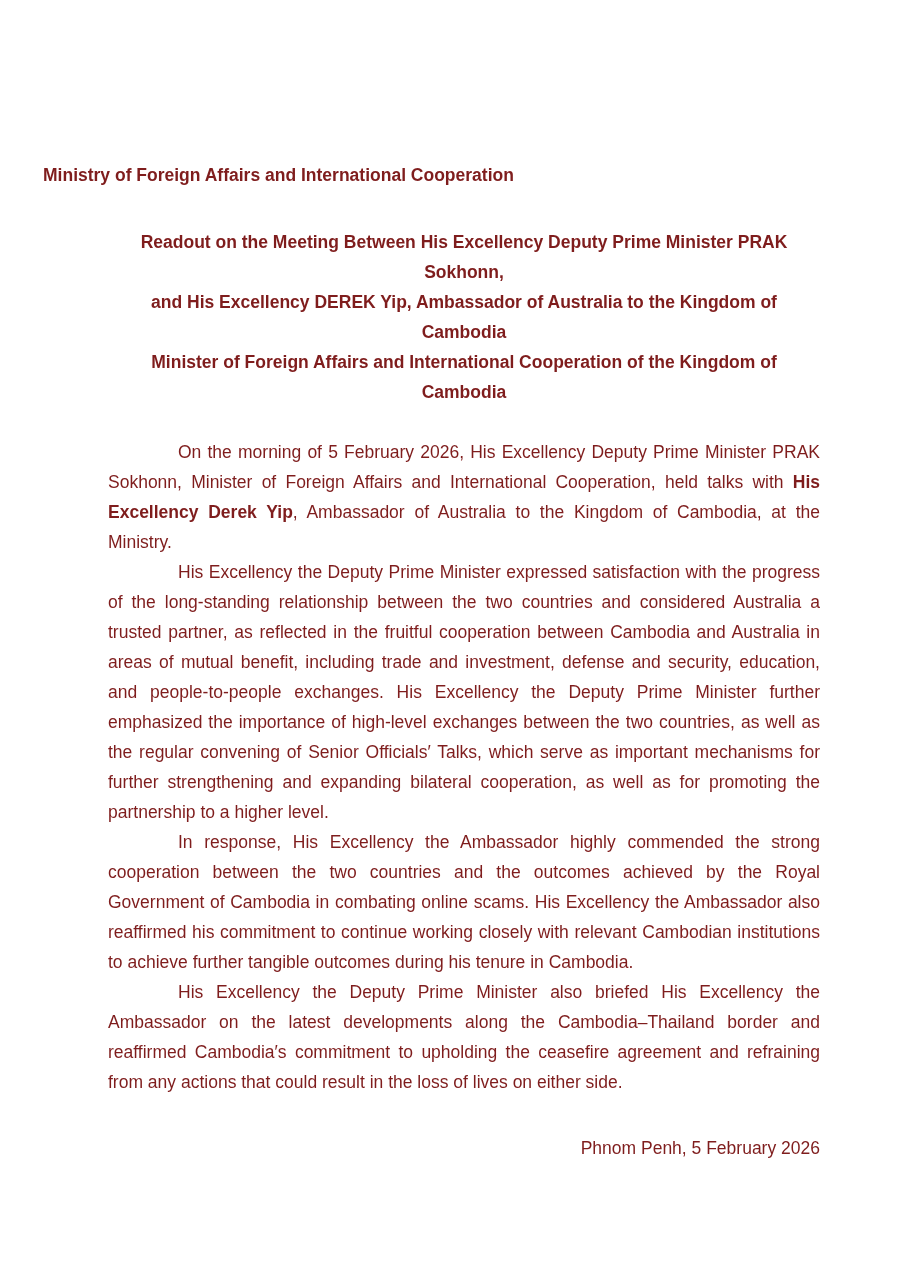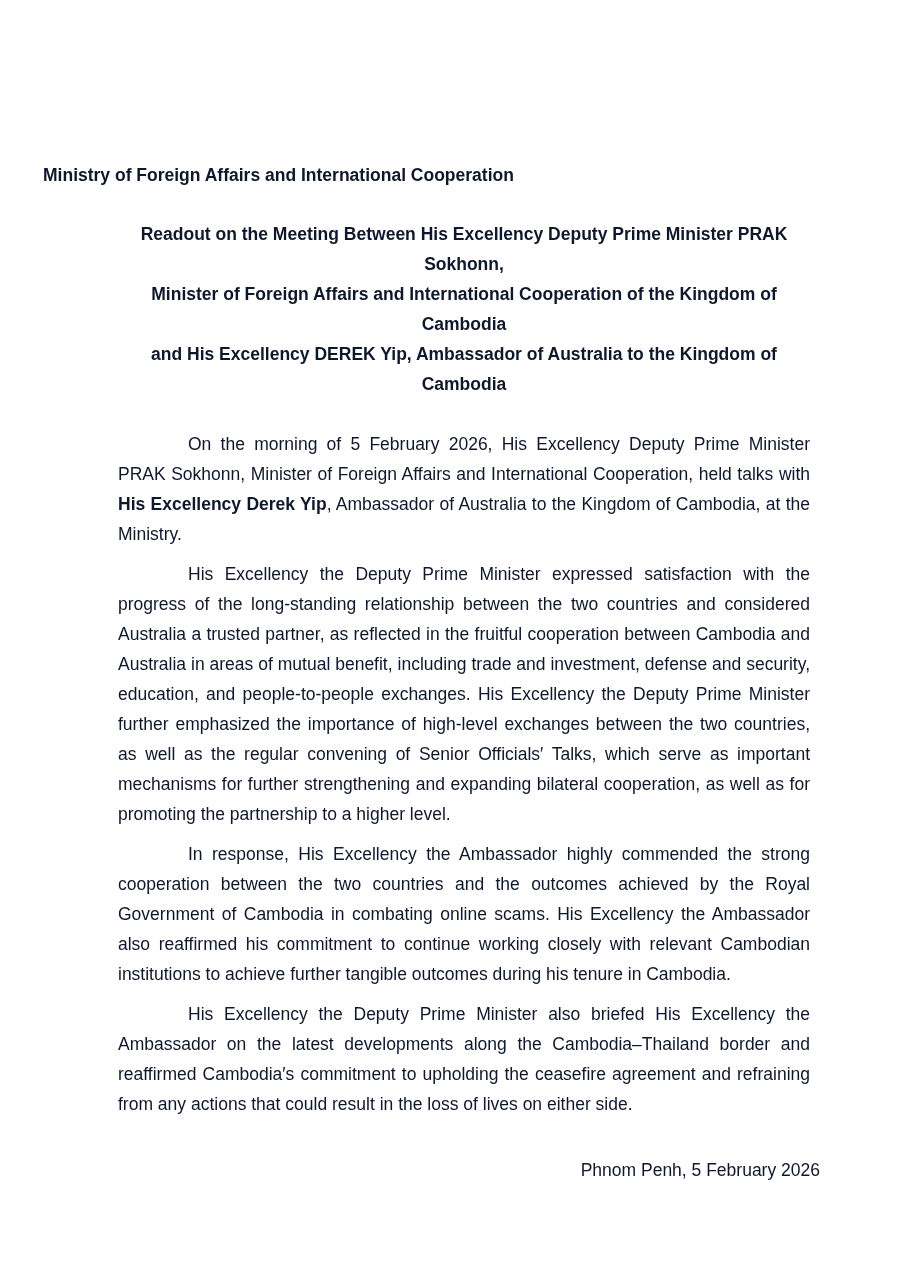--- a/index.html
+++ b/index.html
@@ -6,69 +6,69 @@
     margin: 0;
     padding: 0;
     background: #ffffff;
   }
   .page {
     position: relative;
     width: 905px;
     height: 1280px;
     background: #ffffff;
     font-family: "Liberation Sans", "DejaVu Sans", sans-serif;
-    color: #0f172a;
+    color: #7f1d1d;
     font-size: 17.5px;
     line-height: 30px;
     overflow: hidden;
   }
   .ministry-heading {
     position: absolute;
     left: 43px;
     top: 160px;
     font-weight: 700;
     white-space: nowrap;
   }
   .content {
     position: absolute;
     left: 108px;
     top: 219px;
     width: 712px;
   }
   .doc-title {
     font-weight: 700;
     text-align: center;
-    margin: 0 0 30px 0;
+    margin: 8px 0 30px 0;
   }
   .title-line {
     display: block;
   }
   .body-para {
-    margin: 10px;
+    margin: 0;
     text-align: justify;
     text-indent: 70px;
   }
   .dateline {
     margin-top: 36px;
     text-align: right;
   }
 </style>
 </head>
 <body>
 
 <div class="page">
 
   <div class="ministry-heading">Ministry of Foreign Affairs and International Cooperation</div>
 
   <div class="content">
 
     <div class="doc-title">
       <span class="title-line">Readout on the Meeting Between His Excellency Deputy Prime Minister PRAK Sokhonn,</span>
+      <span class="title-line">and His Excellency DEREK Yip, Ambassador of Australia to the Kingdom of Cambodia</span>
       <span class="title-line">Minister of Foreign Affairs and International Cooperation of the Kingdom of Cambodia</span>
-      <span class="title-line">and His Excellency DEREK Yip, Ambassador of Australia to the Kingdom of Cambodia</span>
     </div>
 
     <p class="body-para"><span>On the morning of 5 February 2026, His Excellency Deputy Prime Minister PRAK Sokhonn, Minister of Foreign Affairs and International Cooperation, held talks with </span><strong>His Excellency Derek Yip</strong><span>, Ambassador of Australia to the Kingdom of Cambodia, at the Ministry.</span></p>
 
     <p class="body-para">His Excellency the Deputy Prime Minister expressed satisfaction with the progress of the long-standing relationship between the two countries and considered Australia a trusted partner, as reflected in the fruitful cooperation between Cambodia and Australia in areas of mutual benefit, including trade and investment, defense and security, education, and people-to-people exchanges. His Excellency the Deputy Prime Minister further emphasized the importance of high-level exchanges between the two countries, as well as the regular convening of Senior Officials′ Talks, which serve as important mechanisms for further strengthening and expanding bilateral cooperation, as well as for promoting the partnership to a higher level.</p>
 
     <p class="body-para">In response, His Excellency the Ambassador highly commended the strong cooperation between the two countries and the outcomes achieved by the Royal Government of Cambodia in combating online scams. His Excellency the Ambassador also reaffirmed his commitment to continue working closely with relevant Cambodian institutions to achieve further tangible outcomes during his tenure in Cambodia.</p>
 
     <p class="body-para">His Excellency the Deputy Prime Minister also briefed His Excellency the Ambassador on the latest developments along the Cambodia–Thailand border and reaffirmed Cambodia′s commitment to upholding the ceasefire agreement and refraining from any actions that could result in the loss of lives on either side.</p>
 

